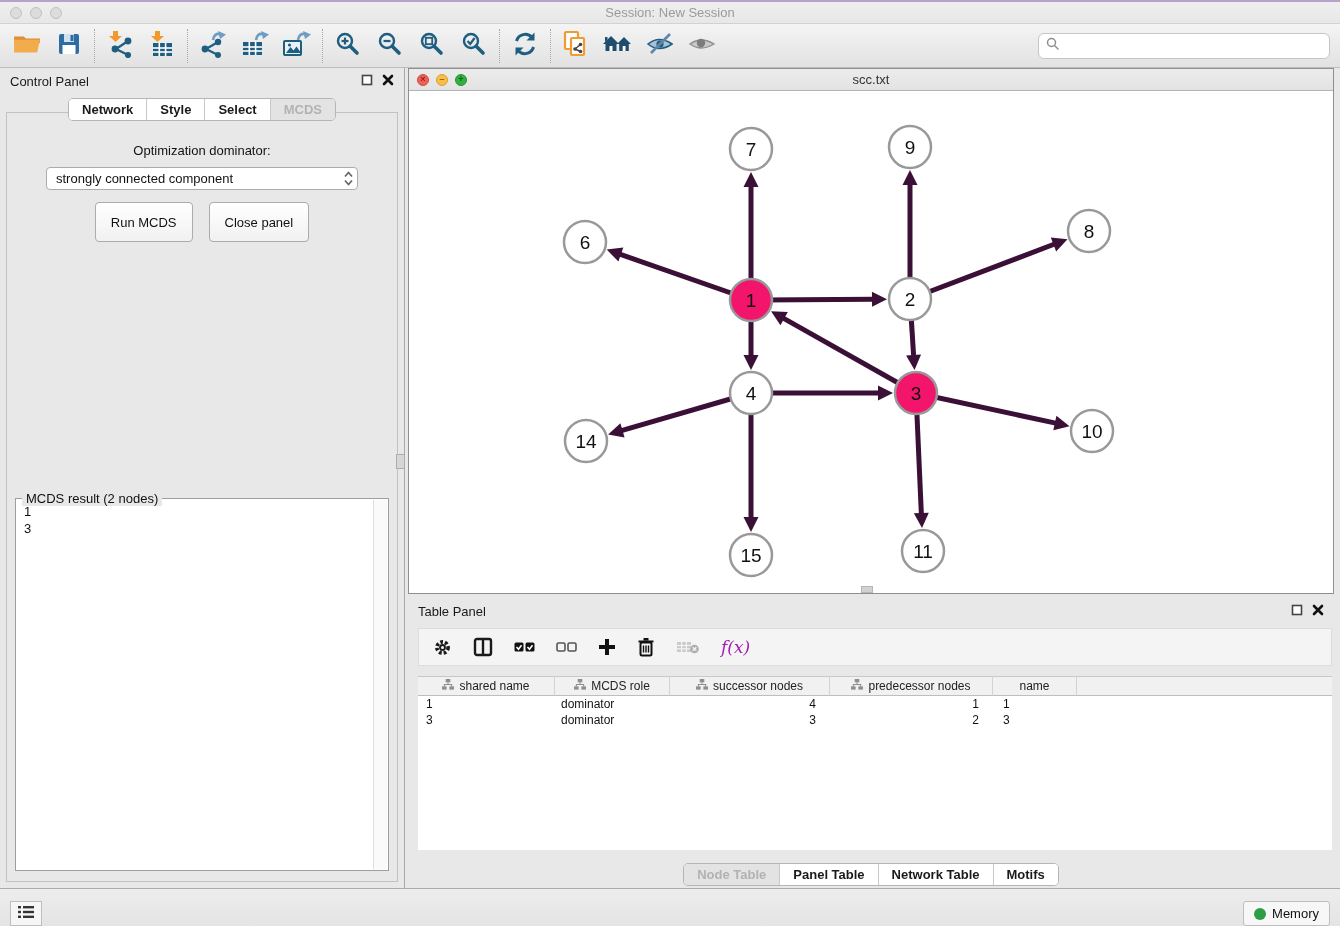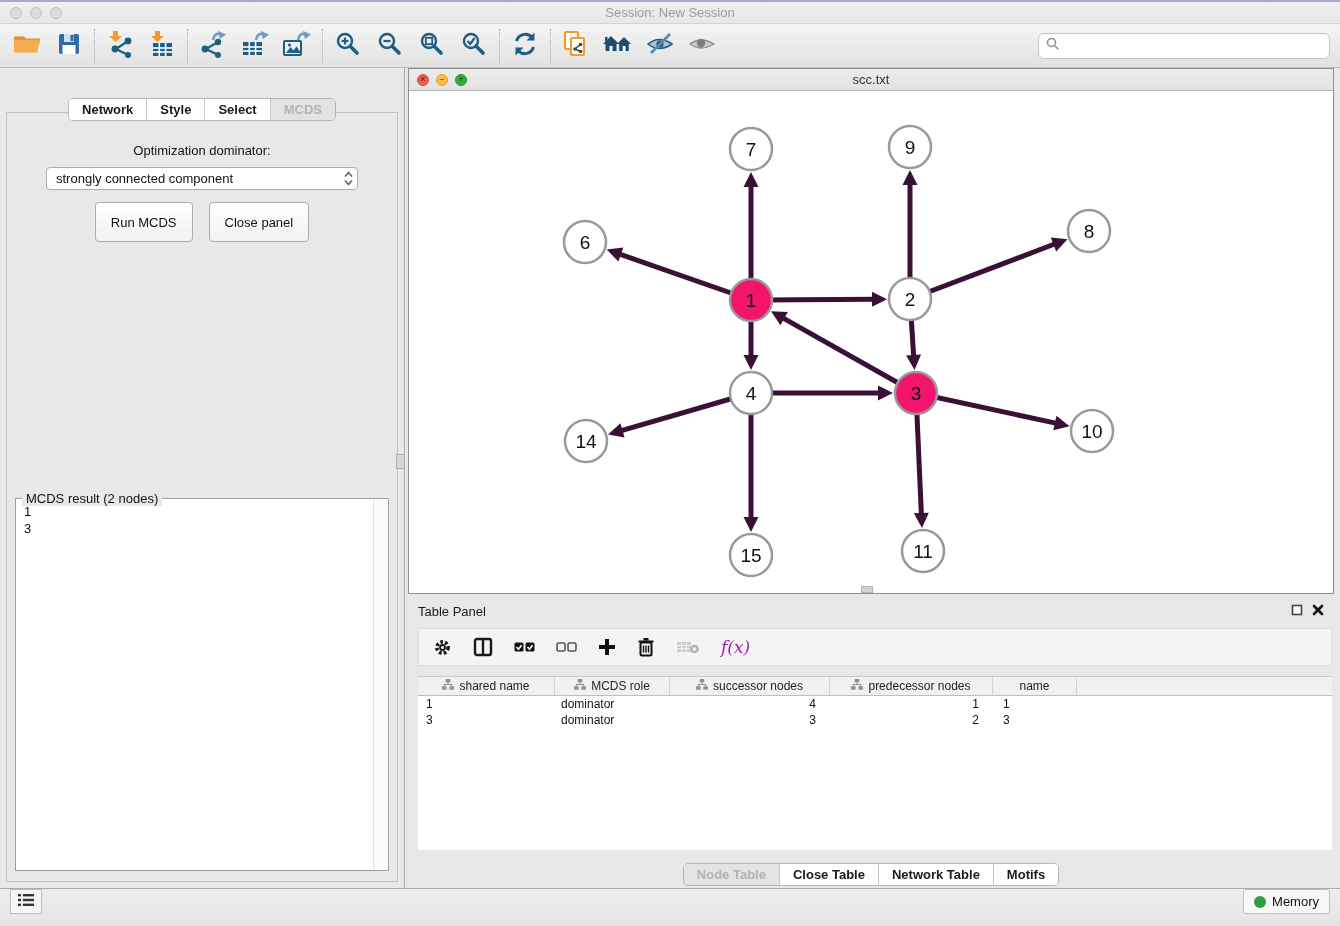--- a/index.html
+++ b/index.html
@@ -130,21 +130,21 @@
   .td { height:16px; font-size:12px; color:#111; display:flex; align-items:center; }
   .td.c1 { padding-left:8px; }
   .td.c2 { padding-left:6px; }
   .td.c3, .td.c4 { justify-content:flex-end; padding-right:14px; }
   .td.c5 { padding-left:10px; }
   .tp-tabs { height:40px; display:flex; align-items:center; justify-content:center; }
   
   .status-bar {
     position:absolute; bottom:0; left:0; right:0; height:38px;
     background:linear-gradient(#EDEDED,#E4E4E4); border-top:1px solid #ABABAB;
-    display:flex; align-items:flex-start; padding:0 10px;
+    display:flex; align-items:flex-end; padding:0 10px;
   }
   .sb-btn {
     width:32px; height:25px; background:#F6F6F6; border:1px solid #BEBEBE;
     display:flex; align-items:center; justify-content:center;
   }
   .memory-btn {
     margin-left:auto; height:25px; background:#F7F7F7; border:1px solid #BEBEBE; border-radius:3px;
     display:flex; align-items:center; gap:6px; padding:0 10px; font-size:13px; color:#111;
   }
   .mem-dot { width:12px; height:12px; border-radius:50%; background:#2E9E44; }
@@ -334,20 +334,31 @@
   <div class="search-field">
     <span><svg width="14" height="14" viewBox="0 0 14 14">
       <circle cx="5.5" cy="5.5" r="4" fill="none" stroke="#8E8E8E" stroke-width="1.5"></circle>
       <line x1="8.5" y1="8.5" x2="12.5" y2="12.5" stroke="#8E8E8E" stroke-width="1.5"></line>
     </svg></span>
     <input type="text" placeholder="" style="">
   </div>
 </div>
 
 <div class="control-panel">
+  <div class="panel-header">
+    <span class="panel-title">Control Panel</span>
+    <span class="hicons">
+      <span><svg width="12" height="12" viewBox="0 0 12 12">
+            <rect x="1.5" y="1.5" width="9" height="9" fill="#FFF" stroke="#444" stroke-width="1.6"></rect>
+          </svg></span>
+      <span><svg width="12" height="12" viewBox="0 0 12 12">
+            <path d="M2 2 L10 10 M10 2 L2 10" stroke="#111" stroke-width="2.6" stroke-linecap="round"></path>
+          </svg></span>
+    </span>
+  </div>
   <div class="cp-tabs">
     <div class="segmented">
       <span class="segment">Network</span>
       <span class="segment">Style</span>
       <span class="segment">Select</span>
       <span class="segment selected">MCDS</span>
     </div>
   </div>
   <div class="cp-content">
     <div class="opt-label">Optimization dominator:</div>
@@ -574,21 +585,21 @@
       <div class="td c2">dominator</div>
       <div class="td c3">3</div>
       <div class="td c4">2</div>
       <div class="td c5">3</div>
       <div class="td"></div>
     </div>
   </div>
   <div class="tp-tabs">
     <div class="segmented">
       <span class="segment selected">Node Table</span>
-      <span class="segment">Close Table</span>
+      <span class="segment">Panel Table</span>
       <span class="segment">Network Table</span>
       <span class="segment">Motifs</span>
     </div>
   </div>
 </div>
 
 <div class="grip-v"></div>
 <div class="grip-h"></div>
 
 <div class="status-bar">

